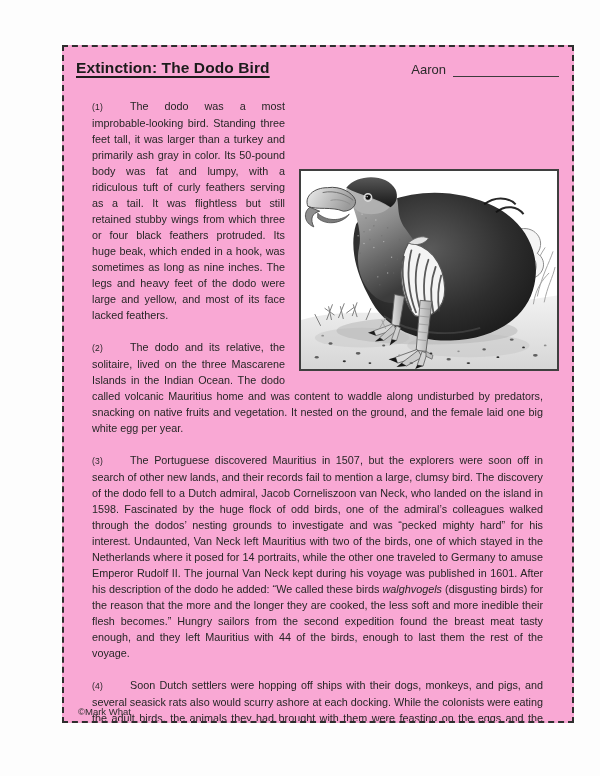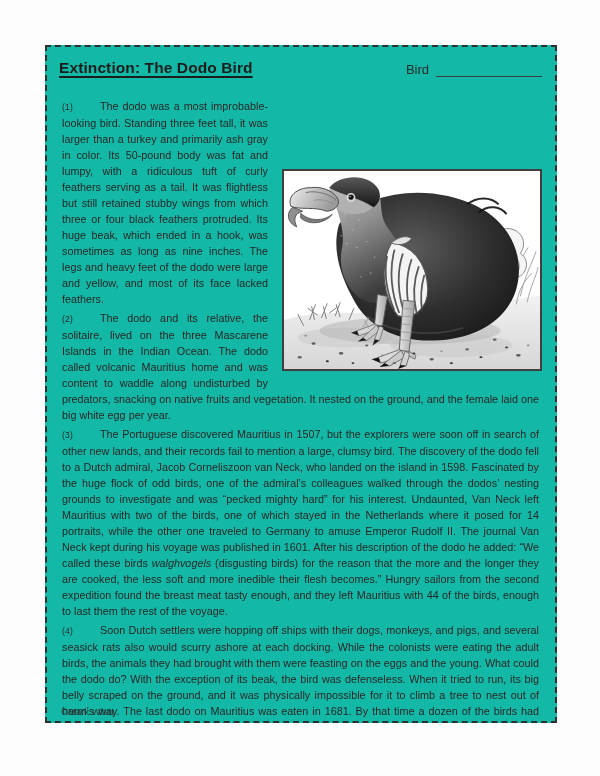--- a/index.html
+++ b/index.html
@@ -4,25 +4,25 @@
 <style>
   html,body { margin:0; padding:0; }
   body {
     width:600px; height:776px;
     background:#fdfdfd;
     font-family:"Liberation Sans", sans-serif;
     position:relative;
     -webkit-font-smoothing:antialiased;
   }
   .frame {
-    position:absolute; left:45px; top:45px;
+    position:absolute; left:62px; top:45px;
     width:512px; height:678px;
     box-sizing:border-box;
     border:2px dashed #2e2e2e;
-    background:#14b8a6;
+    background:#f9a8d4;
     padding:10px 13px 0 12px;
     overflow:hidden;
   }
   .header-row {
     display:flex; justify-content:space-between; align-items:flex-end;
     height:20px;
   }
   .title {
     margin:0;
     font-size:15.5px; font-weight:700; color:#1c1c1c;
@@ -48,41 +48,41 @@
   .figure {
     float:right;
     width:260px; height:202px;
     margin:71px 0 11px 14px;
     border:2px solid #3f3f3f;
     box-sizing:border-box;
     background:#ffffff;
     overflow:hidden;
   }
   .figure svg { display:block; width:100%; height:100%; }
-  .para { margin:3px; }
+  .para { margin:16px; }
   .marker {
     display:inline-block; width:38px;
     font-size:8.5px; letter-spacing:0.2px;
     color:#262626;
   }
   .para em { }
   .footer {
     position:absolute; left:14px; bottom:4px;
     font-size:9.5px; color:#2e2e2e;
   }
 </style>
 </head>
 <body>
 
 <div class="frame">
 
   <div class="header-row">
     <h1 class="title">Extinction: The Dodo Bird</h1>
     <div class="name-wrap">
-      <span>Bird</span>
+      <span>Aaron</span>
       <span class="name-line"></span>
     </div>
   </div>
 
   <div class="body-text">
 
     <div class="figure">
       <svg viewBox="0 0 260 202" preserveAspectRatio="none" role="img" aria-label="Grayscale illustration of a dodo bird standing on speckled ground with grass tufts, white curly tail plumes and a striped white wing patch">
         <defs>
           <radialGradient id="gBody" cx="42%" cy="38%" r="78%">

